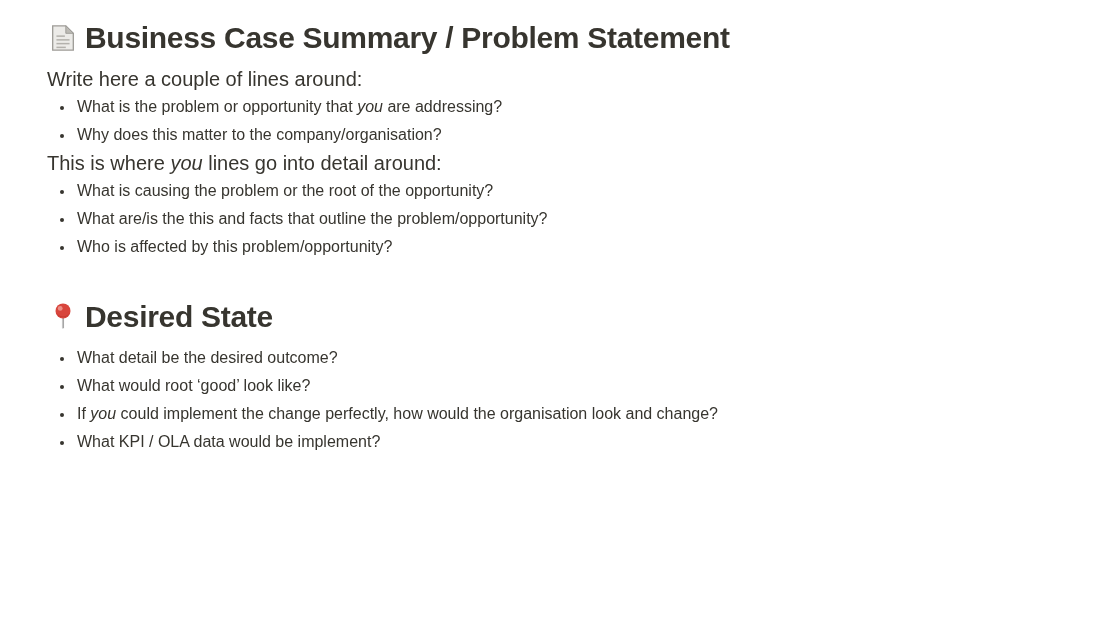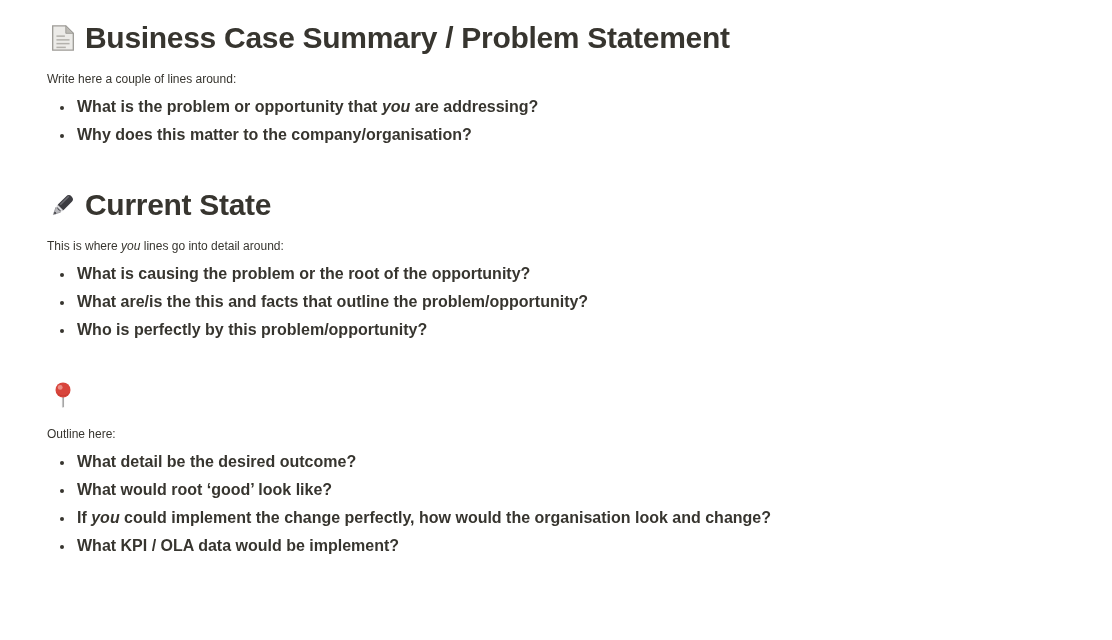--- a/index.html
+++ b/index.html
@@ -29,35 +29,34 @@
     width: 32px;
     height: 32px;
     margin-right: 6px;
     display: inline-flex;
     align-items: center;
     justify-content: center;
     flex: 0 0 auto;
   }
   h1.h .icon svg { width: 30px; height: 30px; display: block; }
   p.intro {
-    font-size: 12px;
+    font-size: 20px;
     line-height: 24px;
     margin: 0 0 4px 0;
   }
   ul.bullets {
     margin: 0;
     padding-left: 28px;
     list-style: disc;
   }
   ul.bullets li {
     font-size: 16px;
     line-height: 24px;
     margin: 4px 0;
     padding-left: 2px;
-    font-weight: bold;
   }
   ul.bullets li::marker { color: #37352f; font-size: 14px; }
   em { font-style: italic; }
 </style>
 </head>
 <body>
 
 <main class="doc">
     <section>
       <h1 class="h">
@@ -73,54 +72,40 @@
         </span>
         <span>Business Case Summary / Problem Statement</span>
       </h1>
       <p class="intro"><span>Write here a couple of lines around:</span></p>
       <ul class="bullets">
         <li><span>What is the problem or opportunity that </span><em>you</em><span> are addressing?</span></li>
         <li><span>Why does this matter to the company/organisation?</span></li>
       </ul>
     </section>
     <section>
-      <h1 class="h">
-        <span class="icon">
-          <svg viewBox="0 0 32 32">
-            <g transform="rotate(-45 16 16)">
-              <polygon points="1.5,16 9,12.4 9,19.6" fill="#b9b9bd" stroke="#8e8e93" stroke-width="0.8"></polygon>
-              <circle cx="4" cy="16" r="1.2" fill="#4a4a4f"></circle>
-              <rect x="9" y="11.8" width="20" height="8.4" rx="4.2" fill="#3d3d42"></rect>
-              <rect x="10" y="11.8" width="2.2" height="8.4" fill="#d7d7da"></rect>
-              <rect x="14" y="13" width="13" height="1.6" rx="0.8" fill="#6d6d73"></rect>
-            </g>
-          </svg>
-        </span>
-        <span>Current State</span>
-      </h1>
       <p class="intro"><span>This is where </span><em>you</em><span> lines go into detail around:</span></p>
       <ul class="bullets">
         <li><span>What is causing the problem or the root of the opportunity?</span></li>
         <li><span>What are/is the this and facts that outline the problem/opportunity?</span></li>
-        <li><span>Who is perfectly by this problem/opportunity?</span></li>
+        <li><span>Who is affected by this problem/opportunity?</span></li>
       </ul>
     </section>
     <section>
       <h1 class="h">
         <span class="icon">
           <svg viewBox="0 0 32 32">
             <rect x="14.9" y="15" width="2.2" height="13" fill="#a6a6a6"></rect>
             <rect x="14.9" y="15" width="1" height="13" fill="#c9c9c9"></rect>
             <circle cx="16" cy="9.5" r="8" fill="#d8453c"></circle>
             <circle cx="13" cy="6.8" r="2.6" fill="#ef9b93" opacity="0.85"></circle>
             <path d="M9 12 a8 8 0 0 0 14 0 a9 9 0 0 1 -14 0 z" fill="#b23228" opacity="0.6"></path>
           </svg>
         </span>
+        <span>Desired State</span>
       </h1>
-      <p class="intro"><span>Outline here:</span></p>
       <ul class="bullets">
         <li><span>What detail be the desired outcome?</span></li>
         <li><span>What would root ‘good’ look like?</span></li>
         <li><span>If </span><em>you</em><span> could implement the change perfectly, how would the organisation look and change?</span></li>
         <li><span>What KPI / OLA data would be implement?</span></li>
       </ul>
     </section>
   </main>
 
 </body></html>

